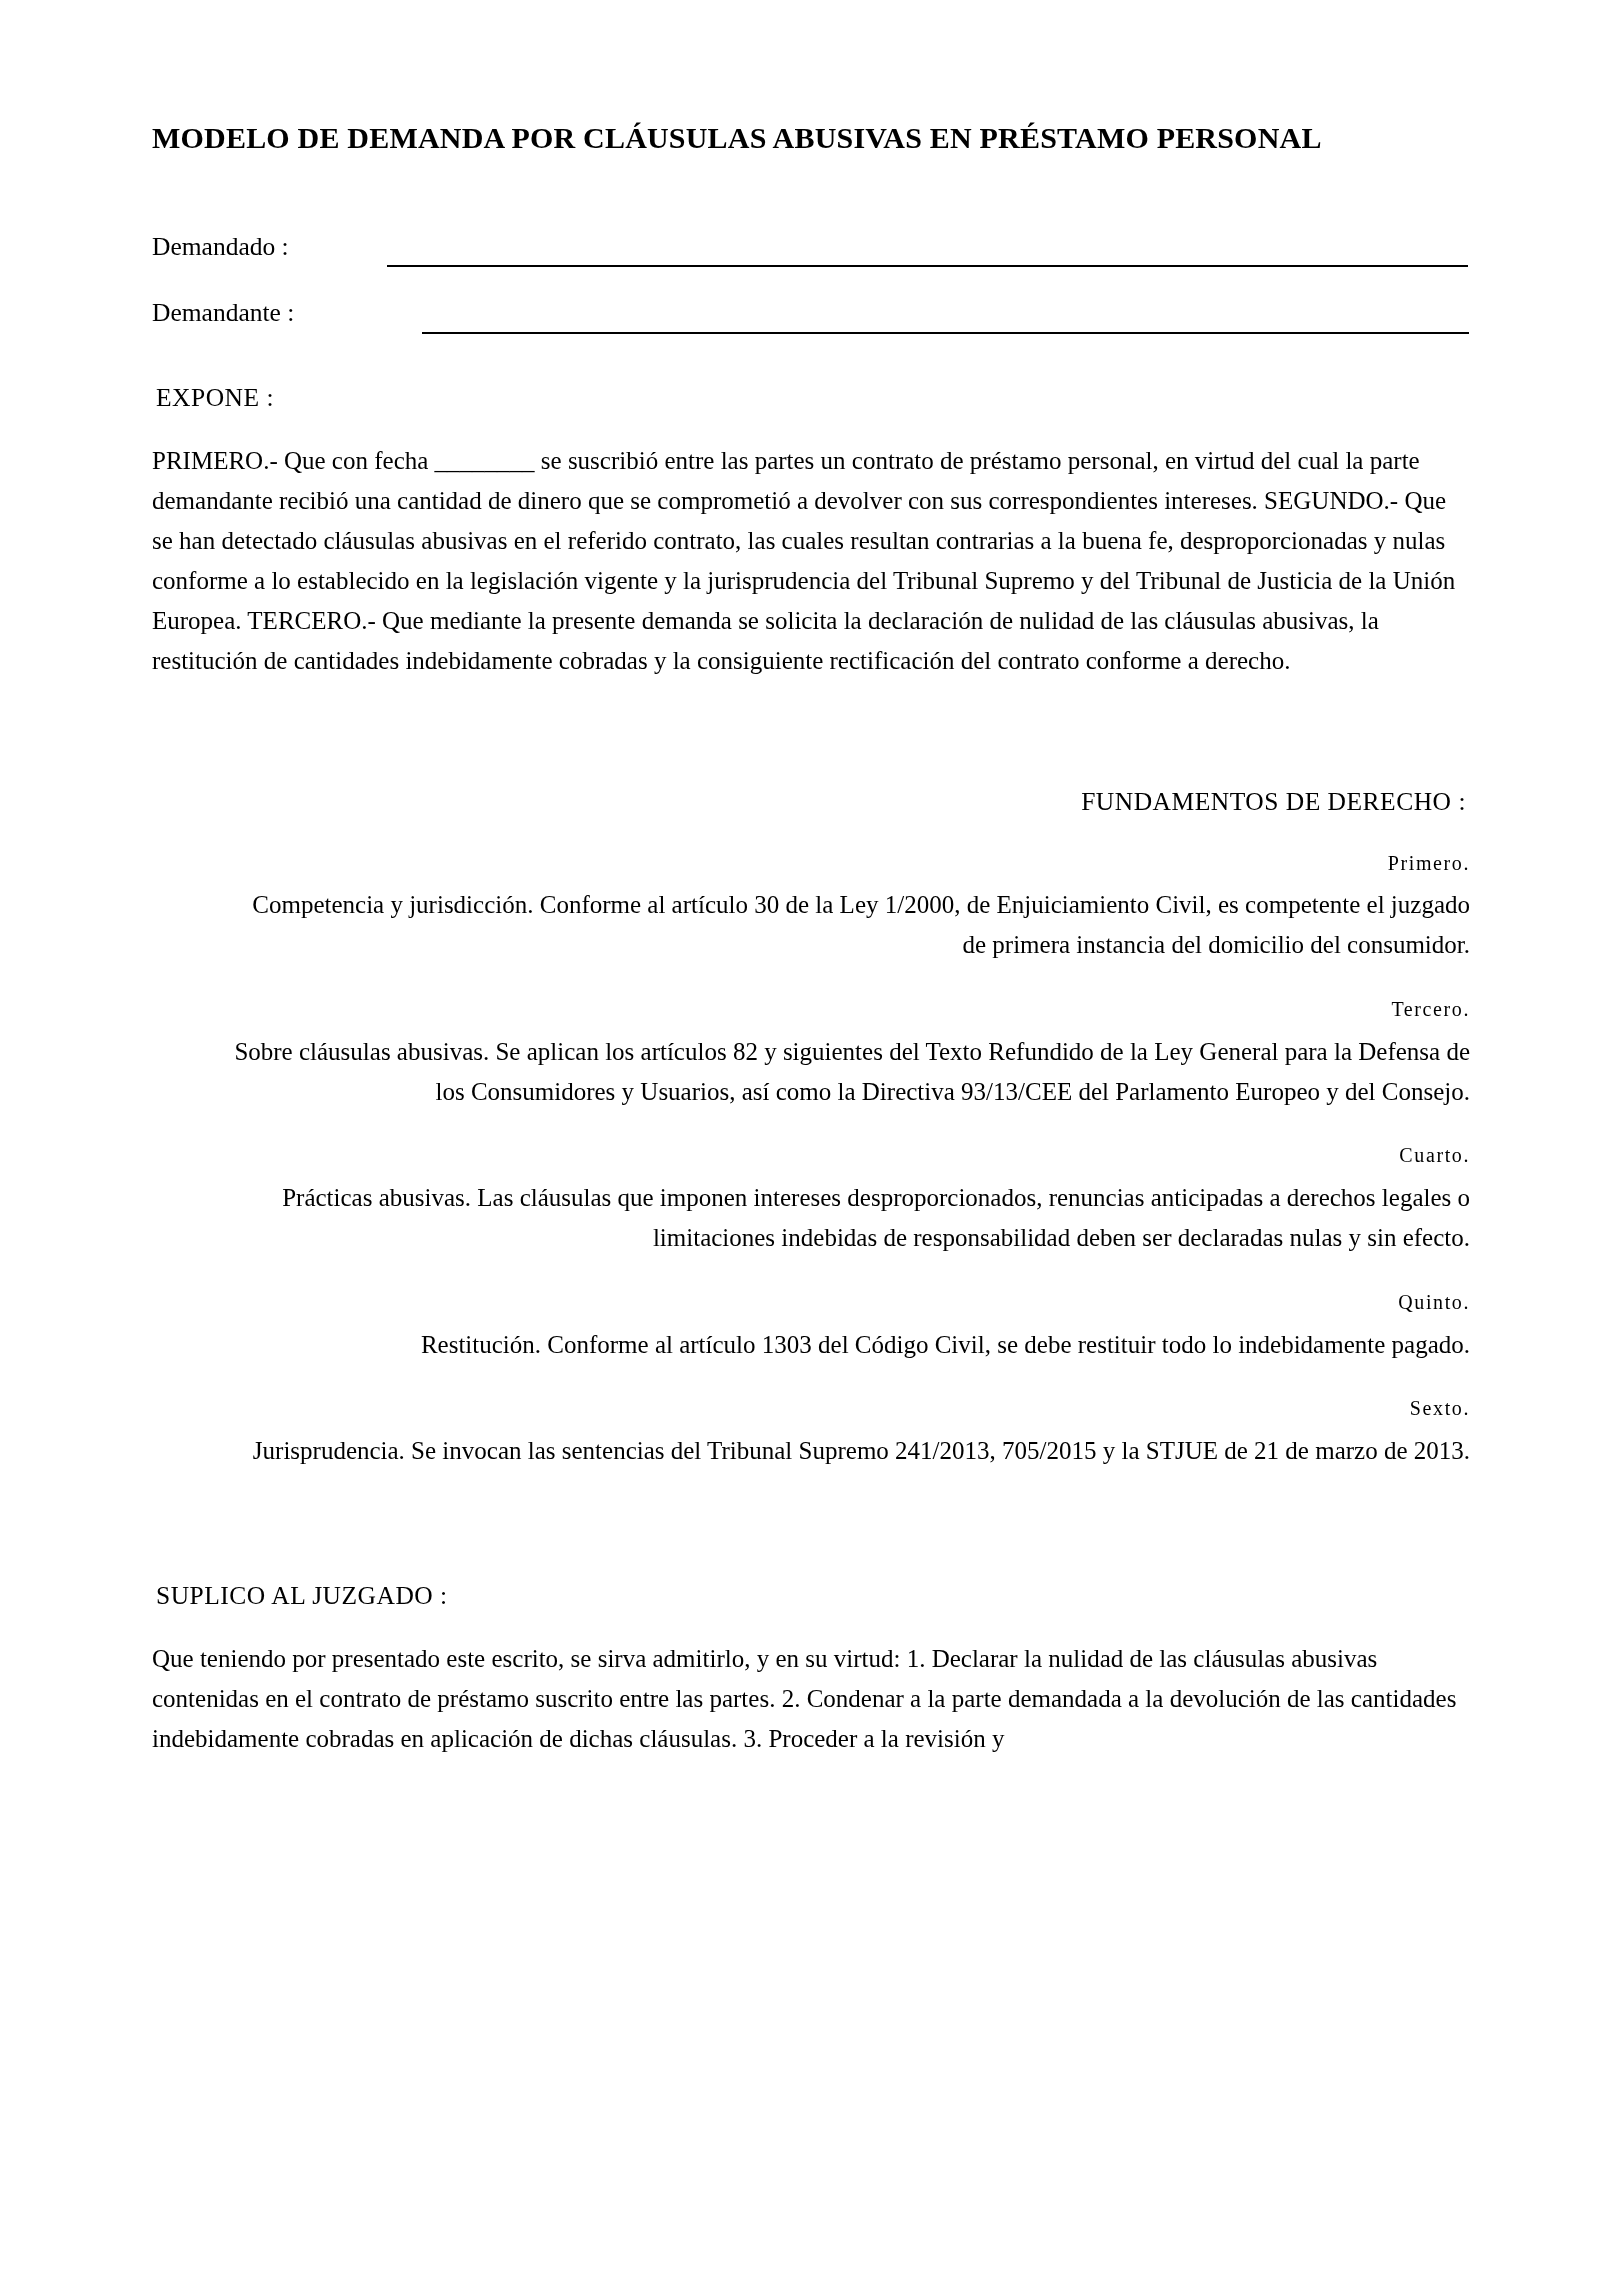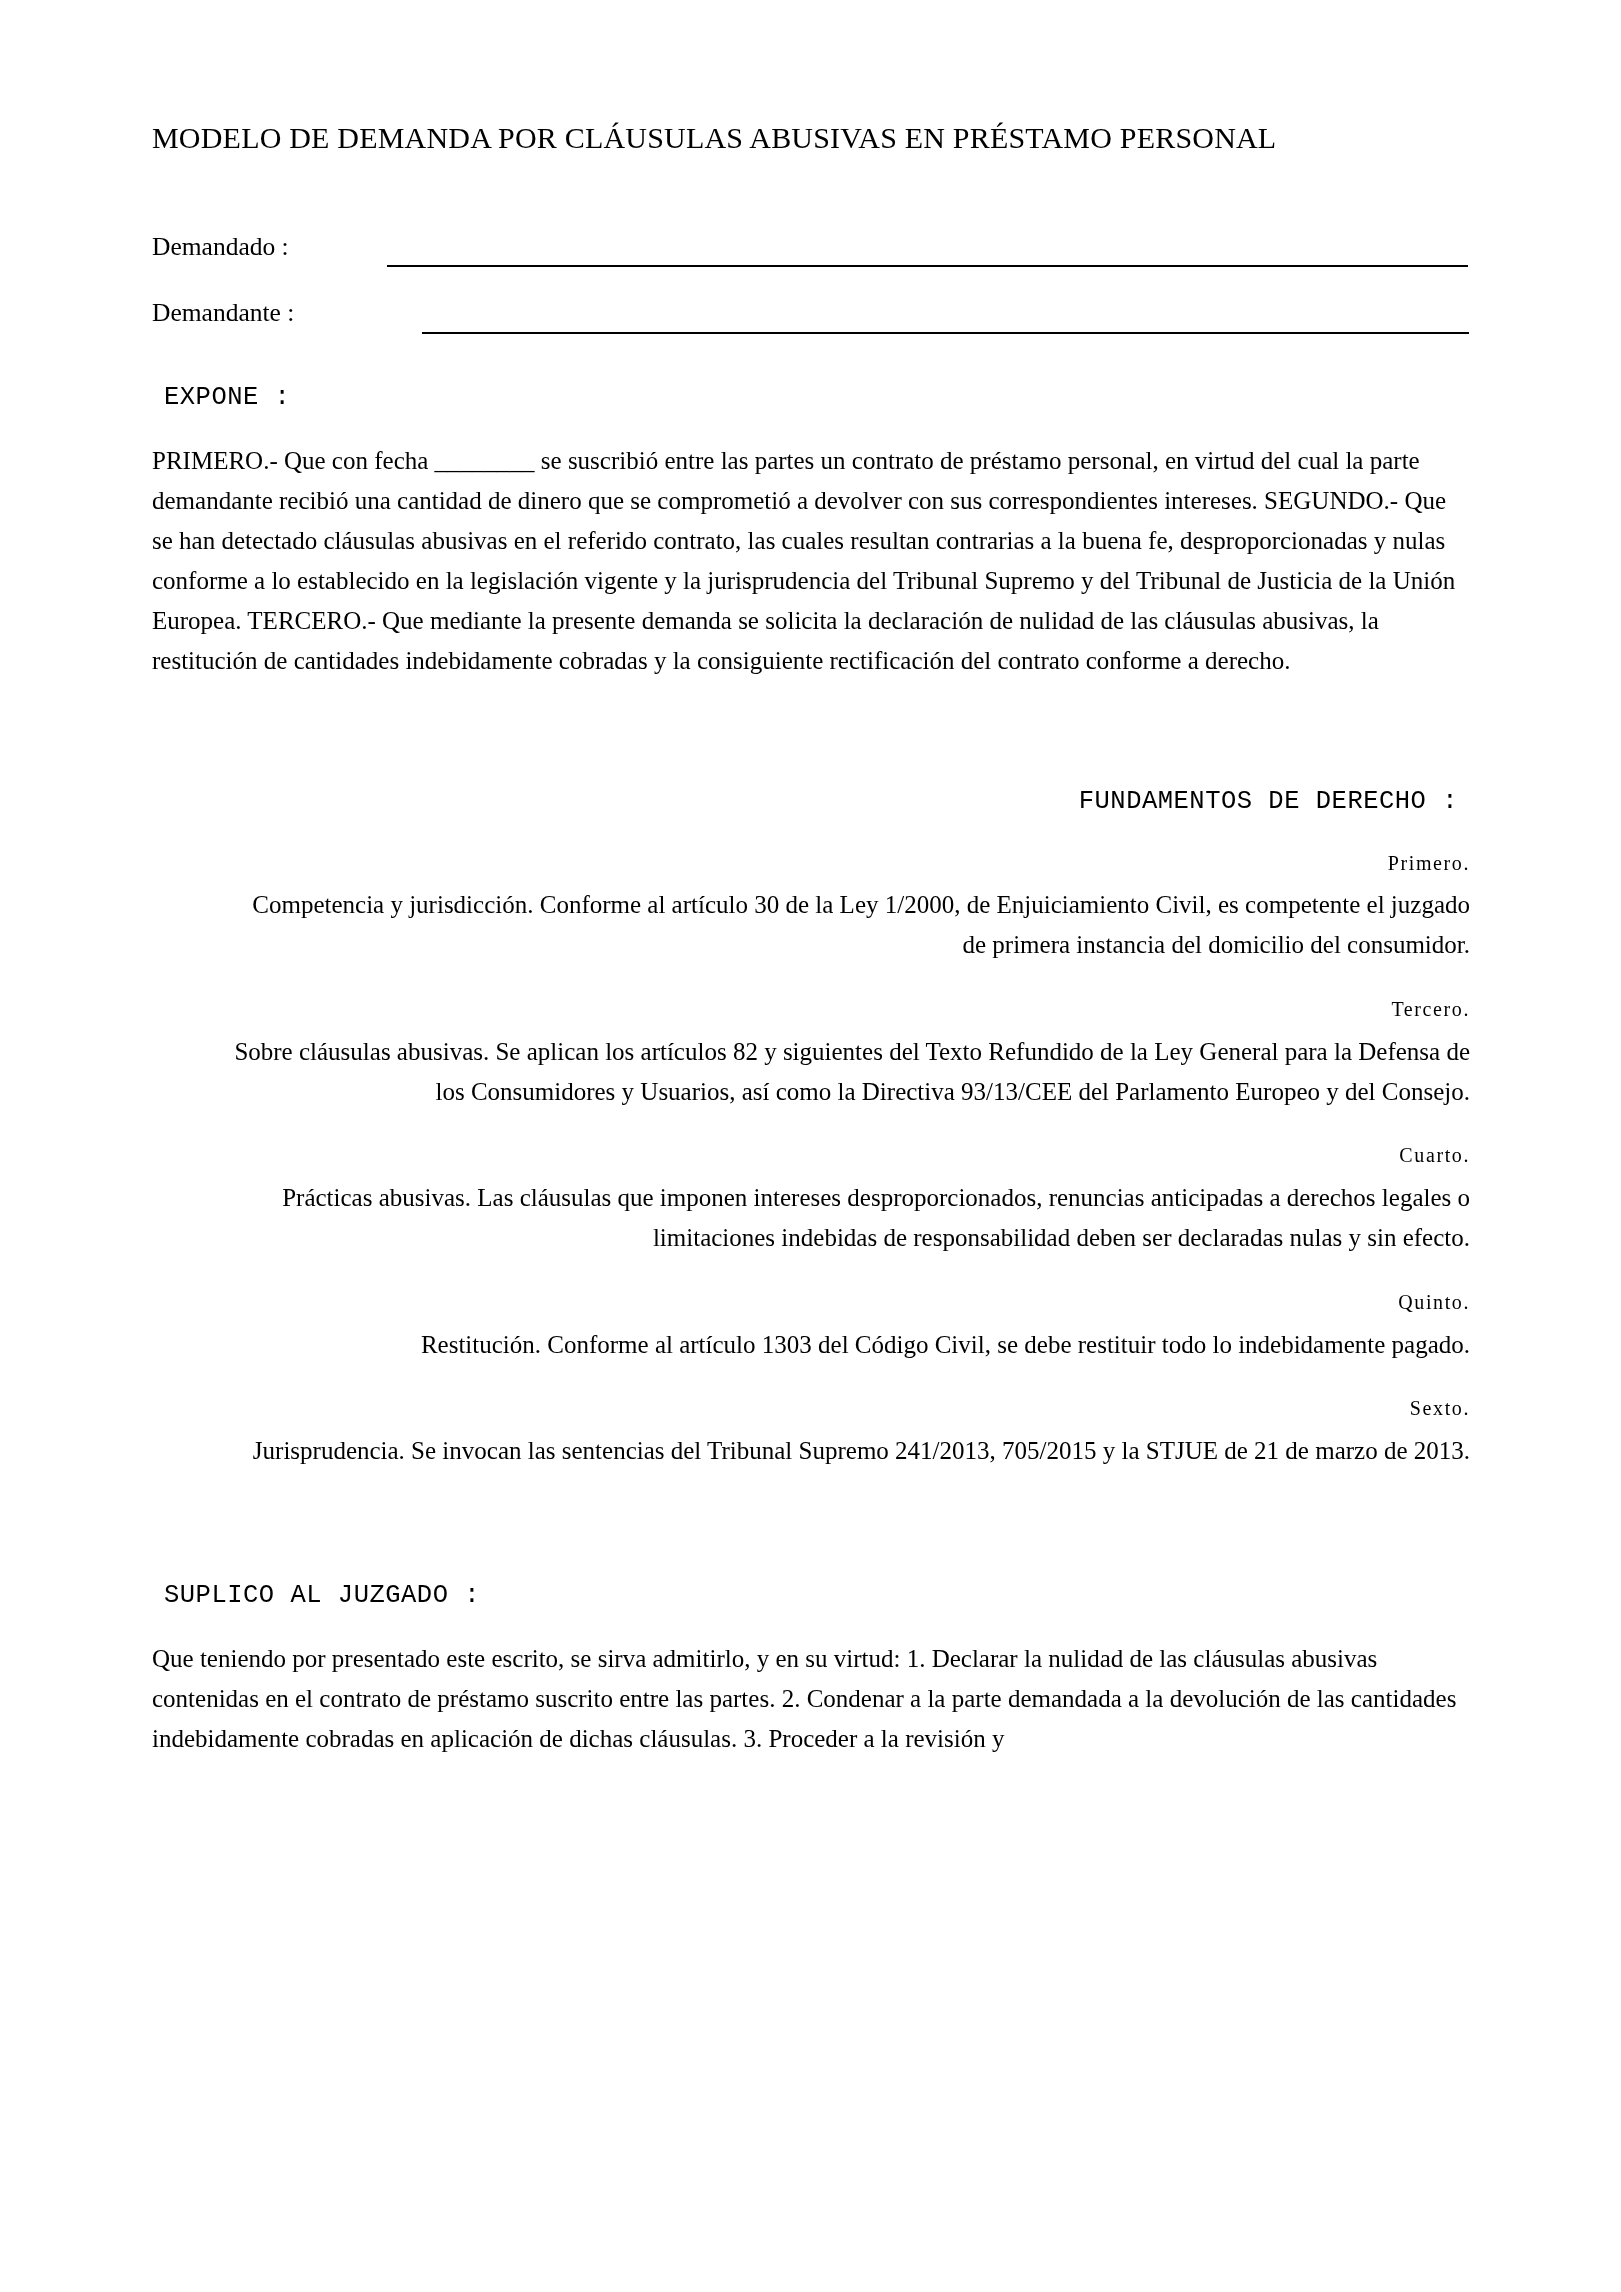--- a/index.html
+++ b/index.html
@@ -25,21 +25,21 @@
     width: 1318px;
   }
 
   
   .doc-title {
     font-size: 30px;
     line-height: 1.3;
     letter-spacing: 0.2px;
     margin: 0;
     padding-top: 118px;
-    font-weight: 400;
+    font-weight: 700;
     white-space: nowrap;
   }
 
   
   .party-block {
     margin-top: 61px;
   }
   .party-row {
     display: flex;
     align-items: flex-end;
@@ -59,24 +59,23 @@
   }
   .party-row.demandante .party-label { width: 270px; }
   .party-row.demandante .party-rule  { width: 1047px; }
   .party-row.demandado  .party-label { width: 235px; }
   .party-row.demandado  .party-rule  { width: 1081px; }
 
   
   .section-heading {
     font-size: 25.5px;
     line-height: 1.2;
-    margin: 12px;
+    margin: 4px;
     font-weight: 400;
     letter-spacing: 0.5px;
-    font-family: Liberation Mono, monospace;
   }
   .heading-expone        { margin-top: 49px; }
   .heading-fundamentos   { margin-top: 0; }
   .heading-suplico       { margin-top: 0; }
 
   
   .body-par {
     font-size: 25px;
     line-height: 40px;
     margin: 0;

